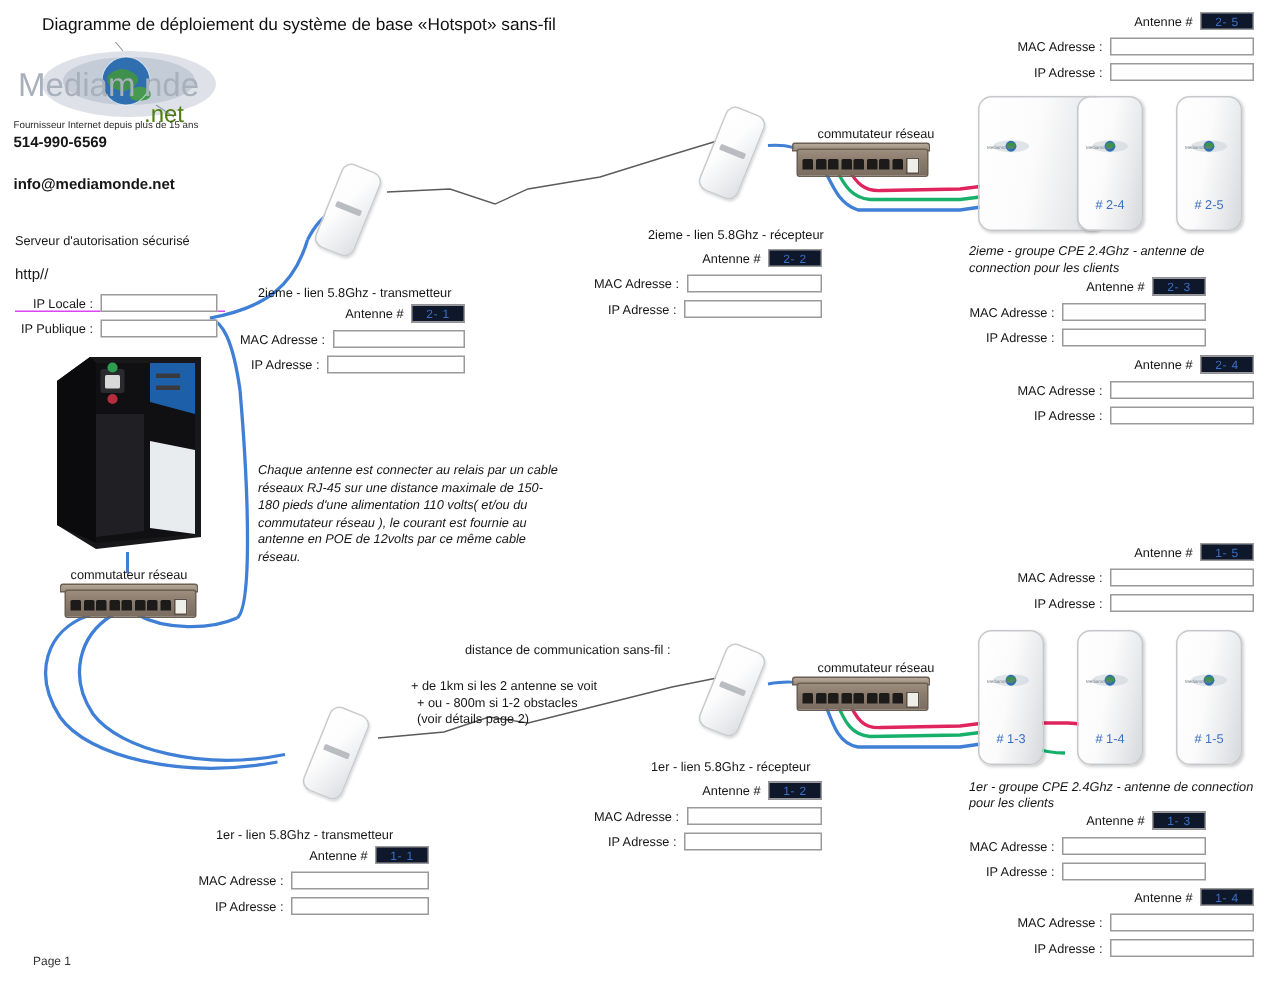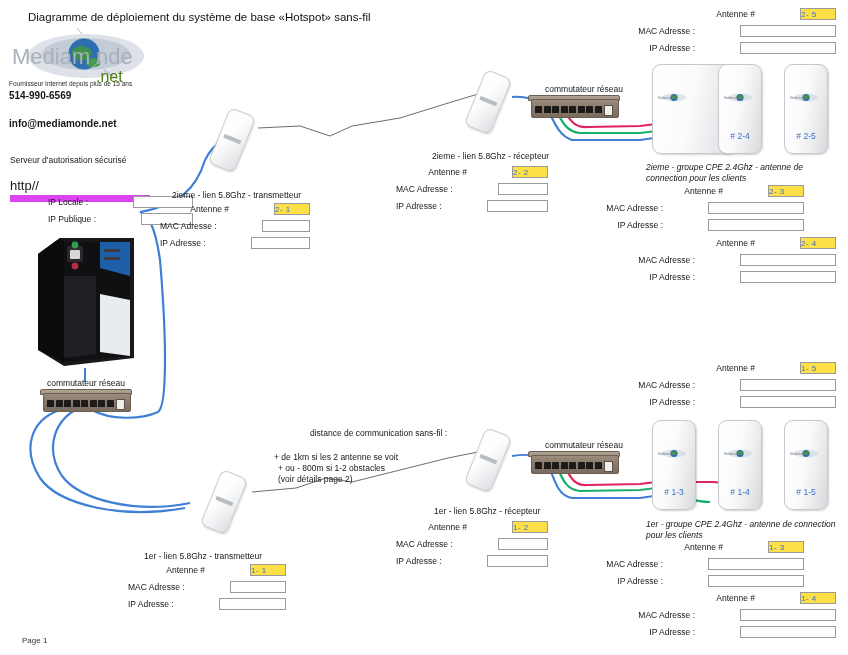--- a/index.html
+++ b/index.html
@@ -32,53 +32,52 @@
     white-space: nowrap;
   }
 
   
   .fieldgroup { position: absolute; }
   .frow {
     display: flex;
     align-items: center;
     justify-content: flex-end;
     margin-bottom: 5px;
-    gap: 40px;
   }
   .flabel {
     font-size: 8.5px;
     color: #161616;
     text-align: right;
     padding-right: 5px;
     white-space: nowrap;
   }
   .fbox {
     border: 1px solid #9a9a9a;
     background: #ffffff;
     height: 12px;
     box-sizing: border-box;
   }
   .antbox {
     border: 1px solid #9a9a9a;
-    background: #fde047;
+    background: #0f172a;
     height: 12px;
     width: 36px;
     box-sizing: border-box;
     color: #3b6fc4;
     font-size: 8px;
-    text-align: left;
+    text-align: center;
     line-height: 11px;
     letter-spacing: 0.5px;
   }
 
   
   .httpline {
-    border-bottom: 7px solid #d946ef;
-    font-size: 13px;
-    padding-bottom: 2px;
+    border-bottom: 1px solid #d946ef;
+    font-size: 10px;
+    padding-bottom: 18px;
   }
 
   
   .cpe-big {
     width: 42px;
     height: 88px;
     border-radius: 9px;
     background: linear-gradient(100deg,#ffffff 0%,#fbfbfb 45%,#e9eaec 75%,#d6d8db 100%);
     border: 1px solid #c6c8cb;
     box-shadow: 1px 1px 2px rgba(0,0,0,0.18);
@@ -265,21 +264,21 @@
   <div class="abs logo-sub" style="left:9px; top:80px;">Fournisseur Internet depuis plus de 15 ans</div>
   <div class="abs contact" style="left:9px; top:90px;">514-990-6569</div>
   <div class="abs contact" style="left:9px; top:102px;margin-top:16px;">info@mediamonde.net</div>
 
   <div class="abs t" style="left:10px; top:155px;">Serveur d'autorisation sécurisé</div>
 
   <div class="abs httpline" style="left:10px; top:178px; width:140px;">
     <span>http//</span>
   </div>
 
-  <div class="fieldgroup" style="left:0px; top:196px; width:145px;padding-left:48px;">
+  <div class="fieldgroup" style="left:0px; top:196px; width:145px;">
     <div class="frow">
       <span class="flabel">IP Locale :</span>
       <span class="fbox" style="width:78px;"></span>
     </div>
     <div class="frow">
       <span class="flabel">IP  Publique :</span>
       <span class="fbox" style="width:78px;"></span>
     </div>
   </div>
 
@@ -293,20 +292,21 @@
       <rect x="37" y="14" width="16" height="16" rx="2" fill="#2a2a2e"></rect>
       <circle cx="45" cy="13" r="3.4" fill="#2f9d4f"></circle>
       <rect x="40" y="18" width="10" height="9" rx="1" fill="#d8d8d8"></rect>
       <circle cx="45" cy="34" r="3.4" fill="#b52d3e"></circle>
       <rect x="74" y="17" width="16" height="3" fill="#3a3a3e"></rect>
       <rect x="74" y="25" width="16" height="3" fill="#3a3a3e"></rect>
       <polygon points="8,22 30,6 34,10 34,130 8,118" fill="#0b0b0d"></polygon>
     </svg>
   </div>
 
+  <div class="abs t t-multi" style="left:172px; top:308px; width:200px; line-height:11.5px;">Chaque antenne est connecter au relais par un cable réseaux RJ-45 sur une distance maximale de 150-180 pieds d'une alimentation 110 volts( et/ou du commutateur réseau ), le courant est fournie au antenne en POE de 12volts par ce même cable réseau.</div>
 
   <div class="abs t" style="left:47px; top:378px;">commutateur réseau</div>
   <div class="switch" style="left:40px; top:389px;">
     <div class="top"></div>
     <div class="body"></div>
     <div class="ports">
       <span class="port"></span>
         <span class="port"></span>
         <span class="port"></span>
         <span class="port"></span>

